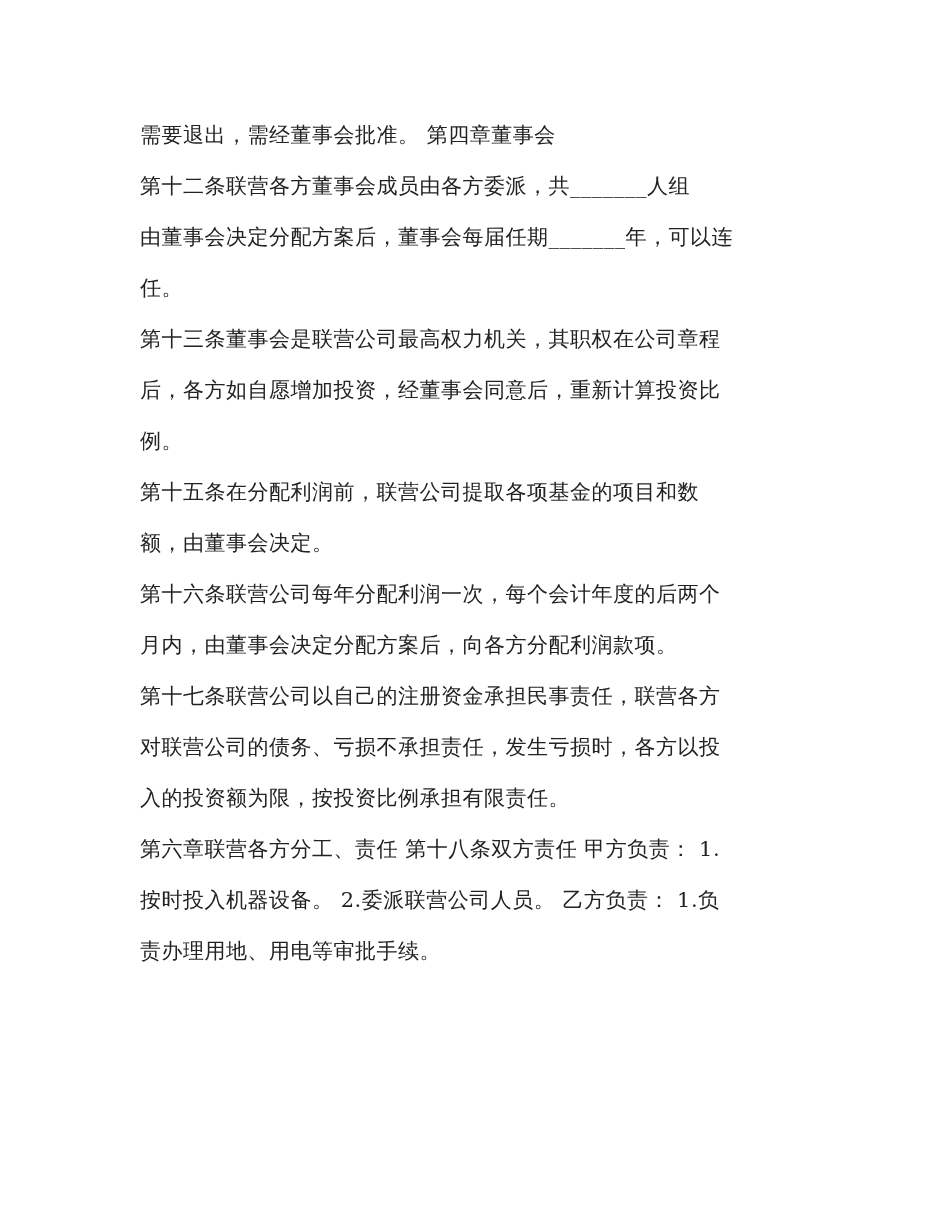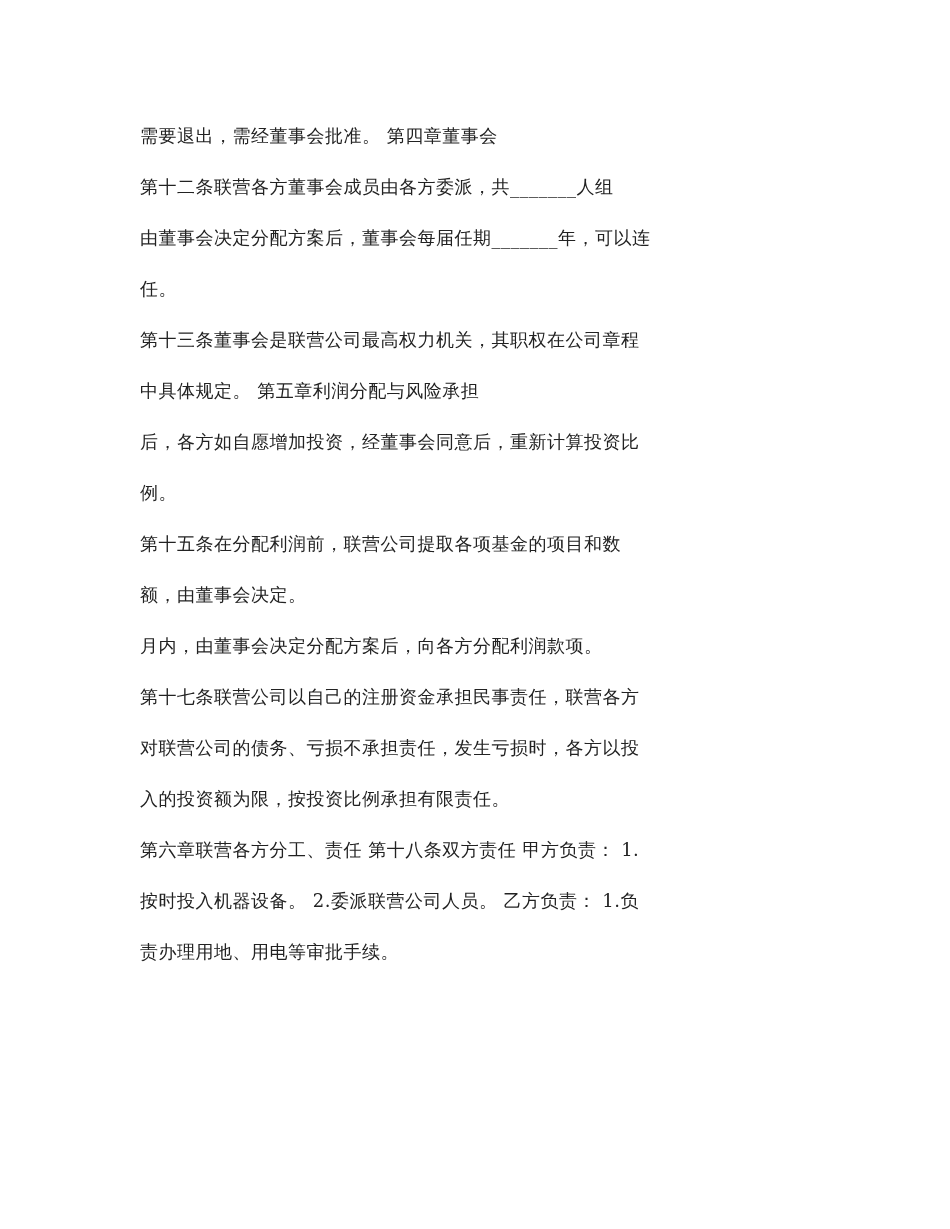--- a/index.html
+++ b/index.html
@@ -22,43 +22,43 @@
       background: #ffffff;
     }
     .content {
       position: absolute;
       left: 140px;
       top: 110px;
       width: 680px;
     }
     .line {
       font-family: "DejaVu Serif", "Liberation Serif", serif;
-      font-size: 18px;
+      font-size: 21px;
       line-height: 51px;
       height: 51px;
       color: #222222;
       white-space: nowrap;
       letter-spacing: 0.5px;
     }
   </style>
 </head>
 <body>
 
 <div class="page">
   <div class="content">
     <div class="line">需要退出，需经董事会批准。 第四章董事会</div>
     <div class="line">第十二条联营各方董事会成员由各方委派，共_______人组</div>
     <div class="line">由董事会决定分配方案后，董事会每届任期_______年，可以连</div>
     <div class="line">任。</div>
     <div class="line">第十三条董事会是联营公司最高权力机关，其职权在公司章程</div>
-    <div class="line">中具体规定。 第五章利润分配与风险承担</div>
     <div class="line">后，各方如自愿增加投资，经董事会同意后，重新计算投资比</div>
     <div class="line">例。</div>
     <div class="line">第十五条在分配利润前，联营公司提取各项基金的项目和数</div>
     <div class="line">额，由董事会决定。</div>
+    <div class="line">第十六条联营公司每年分配利润一次，每个会计年度的后两个</div>
     <div class="line">月内，由董事会决定分配方案后，向各方分配利润款项。</div>
     <div class="line">第十七条联营公司以自己的注册资金承担民事责任，联营各方</div>
     <div class="line">对联营公司的债务、亏损不承担责任，发生亏损时，各方以投</div>
     <div class="line">入的投资额为限，按投资比例承担有限责任。</div>
     <div class="line">第六章联营各方分工、责任 第十八条双方责任 甲方负责： 1.</div>
     <div class="line">按时投入机器设备。 2.委派联营公司人员。 乙方负责： 1.负</div>
     <div class="line">责办理用地、用电等审批手续。</div>
   </div>
 </div>
 

